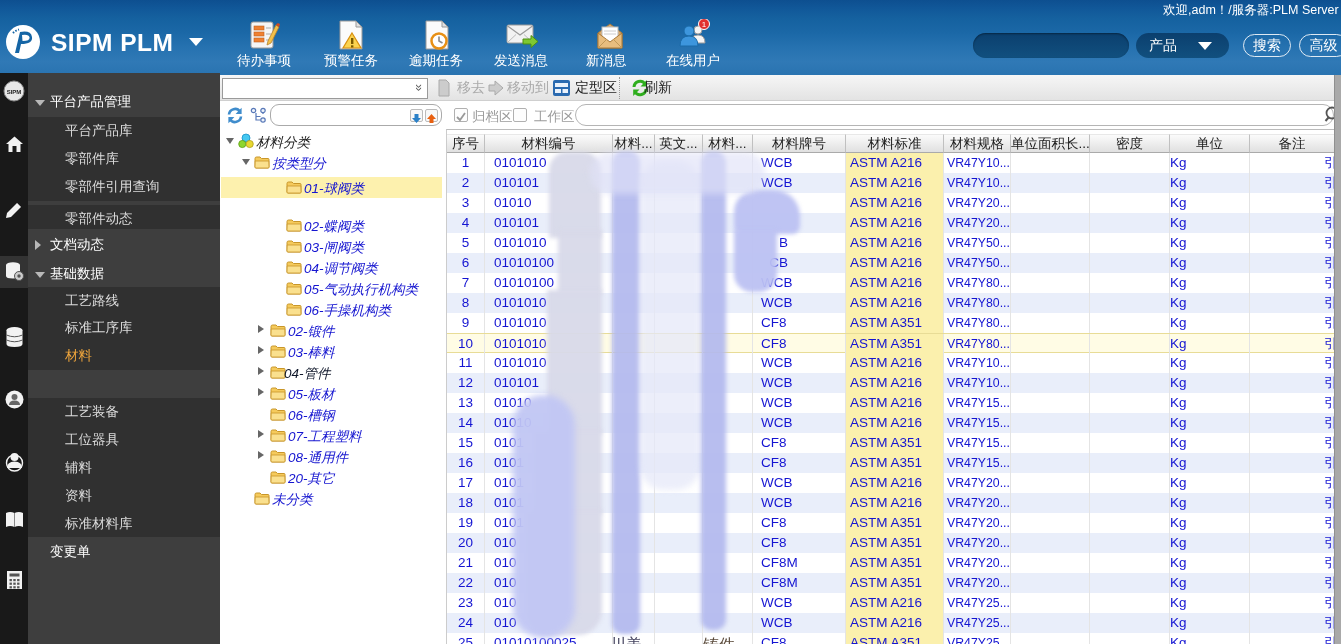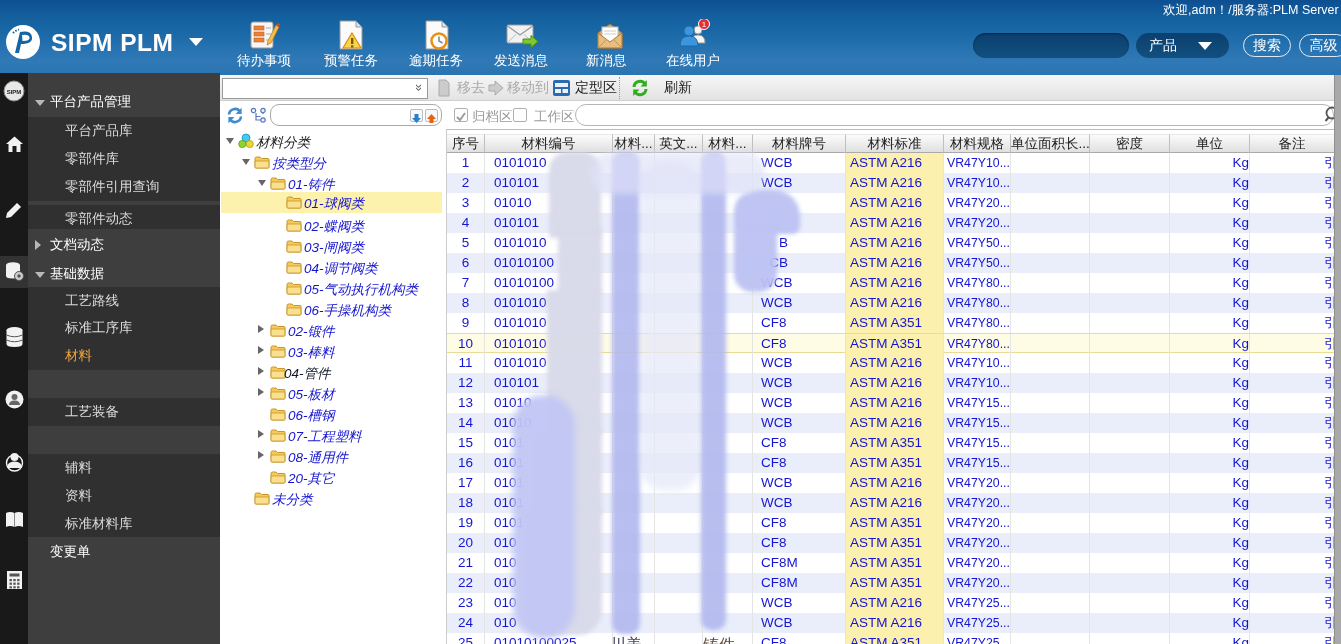--- a/index.html
+++ b/index.html
@@ -77,21 +77,21 @@
 .tr { position:absolute; left:0; width:888px; height:20px; background:#fff; }
 .tr.alt { background:#e9eefa; }
 .tr.sel { background:#fffce5; border-top:1px solid #e8dc96; border-bottom:1px solid #e8dc96; height:20px; }
 .td { top:0; height:20px; font-size:13.5px; color:#1414d2; line-height:20px; white-space:nowrap; overflow:hidden;
   padding-left:6px; border-right:1px solid #e4e4e4; }
 .tr .c0 { text-align:center; padding-left:0; }
 .tr .c1 { padding-left:9px; }
 .tr .c5 { padding-left:8px; }
 .tr .c6 { background:#fbf0ad; padding-left:4px; }
 .tr .c7 { padding-left:3px; font-size:12.3px; }
-.tr .c10 { padding-left:0;text-align:right; }
+.tr .c10 { padding-left:0; }
 .frag { position:absolute; left:74px; top:0; }
 .c0{left:0px;width:38px}
 .c1{left:38px;width:128px}
 .c2{left:166px;width:42px}
 .c3{left:208px;width:48px}
 .c4{left:256px;width:50px}
 .c5{left:306px;width:93px}
 .c6{left:399px;width:98px}
 .c7{left:497px;width:67px}
 .c8{left:564px;width:79px}
@@ -205,21 +205,21 @@
     <rect x="10.5" y="10" width="5.5" height="4" fill="#eaf2fc"></rect>
   </svg>
   <span class="tbtxt" style="left:355px">定型区</span>
   <div class="tbsep"></div>
   <svg class="abs" style="left:411px;top:4px" width="18" height="18" viewBox="0 0 18 18">
     <path d="M3 8 A6 6 0 0 1 14 5" fill="none" stroke="#2fae1e" stroke-width="3"></path>
     <path d="M15.8 1 L15.8 7.5 L9.5 7.5 Z" fill="#2fae1e"></path>
     <path d="M15 10 A6 6 0 0 1 4 13" fill="none" stroke="#2fae1e" stroke-width="3"></path>
     <path d="M2.2 17 L2.2 10.5 L8.5 10.5 Z" fill="#2fae1e"></path>
   </svg>
-  <span class="tbtxt" style="left:444px">刷新</span>
+  <span class="tbtxt" style="left:424px">刷新</span>
 </div>
 
 <div id="row2">
   <svg class="abs" style="left:6px;top:6px" width="18" height="17" viewBox="0 0 18 17">
     <path d="M3 7.5 A6 6 0 0 1 14 4.7" fill="none" stroke="#3f8ccc" stroke-width="2.6"></path>
     <path d="M15.6 0.8 L15.6 7 L9.6 7 Z" fill="#3f8ccc"></path>
     <path d="M15 9.5 A6 6 0 0 1 4 12.3" fill="none" stroke="#3f8ccc" stroke-width="2.6"></path>
     <path d="M2.4 16.2 L2.4 10 L8.4 10 Z" fill="#3f8ccc"></path>
   </svg>
   <svg class="abs" style="left:30px;top:6px" width="17" height="17" viewBox="0 0 17 17">
@@ -334,20 +334,23 @@
       </div>
 <div class="mi" style="top:241px;height:28px">
         <span class="mit" style="">标准工序库</span>
       </div>
 <div class="mi" style="top:269px;height:28px">
         <span class="mit" style="color:#f0a63c;">材料</span>
       </div>
 <div class="mi" style="top:325px;height:28px">
         <span class="mit" style="">工艺装备</span>
       </div>
+<div class="mi" style="top:353px;height:28px">
+        <span class="mit" style="">工位器具</span>
+      </div>
 <div class="mi" style="top:381px;height:28px">
         <span class="mit" style="">辅料</span>
       </div>
 <div class="mi" style="top:409px;height:28px">
         <span class="mit" style="">资料</span>
       </div>
 <div class="mi" style="top:437px;height:27px">
         <span class="mit" style="">标准材料库</span>
       </div>
 <div class="mg" style="top:464px;height:29px">
@@ -374,21 +377,21 @@
         <span class="ttxt" style="left:52px;color:#1515d0">按类型分</span>
       </div>
 <div class="trow" style="top:44px">
         <span class="arr arrv" style="left:38px"></span>
         <span class="tico" style="left:50px"><svg class="fold" viewBox="0 0 16 16">
             <path d="M1 4.5 Q1 3 2.5 3 L6 3 L7.5 4.5 L14 4.5 Q15 4.5 15 5.5 L15 13 Q15 14 14 14 L2 14 Q1 14 1 13 Z" fill="#f5ca5c" stroke="#c8962a" stroke-width="1"></path>
             <path d="M1.2 7 L14.8 7 L15 13 Q15 14 14 14 L2 14 Q1 14 1 13 Z" fill="#fae08e" stroke="#c8962a" stroke-width="0.8"></path>
           </svg></span>
         <span class="ttxt" style="left:68px;color:#1515d0">01-铸件</span>
       </div>
-<div class="trow" style="top:63px">
+<div class="trow" style="top:48px">
         <div class="tsel"></div>
         <span class="tico" style="left:66px"><svg class="fold" viewBox="0 0 16 16">
             <path d="M1 4.5 Q1 3 2.5 3 L6 3 L7.5 4.5 L14 4.5 Q15 4.5 15 5.5 L15 13 Q15 14 14 14 L2 14 Q1 14 1 13 Z" fill="#f5ca5c" stroke="#c8962a" stroke-width="1"></path>
             <path d="M1.2 7 L14.8 7 L15 13 Q15 14 14 14 L2 14 Q1 14 1 13 Z" fill="#fae08e" stroke="#c8962a" stroke-width="0.8"></path>
           </svg></span>
         <span class="ttxt" style="left:84px;color:#1515d0">01-球阀类</span>
       </div>
 <div class="trow" style="top:86px">
         <span class="tico" style="left:66px"><svg class="fold" viewBox="0 0 16 16">
             <path d="M1 4.5 Q1 3 2.5 3 L6 3 L7.5 4.5 L14 4.5 Q15 4.5 15 5.5 L15 13 Q15 14 14 14 L2 14 Q1 14 1 13 Z" fill="#f5ca5c" stroke="#c8962a" stroke-width="1"></path>

